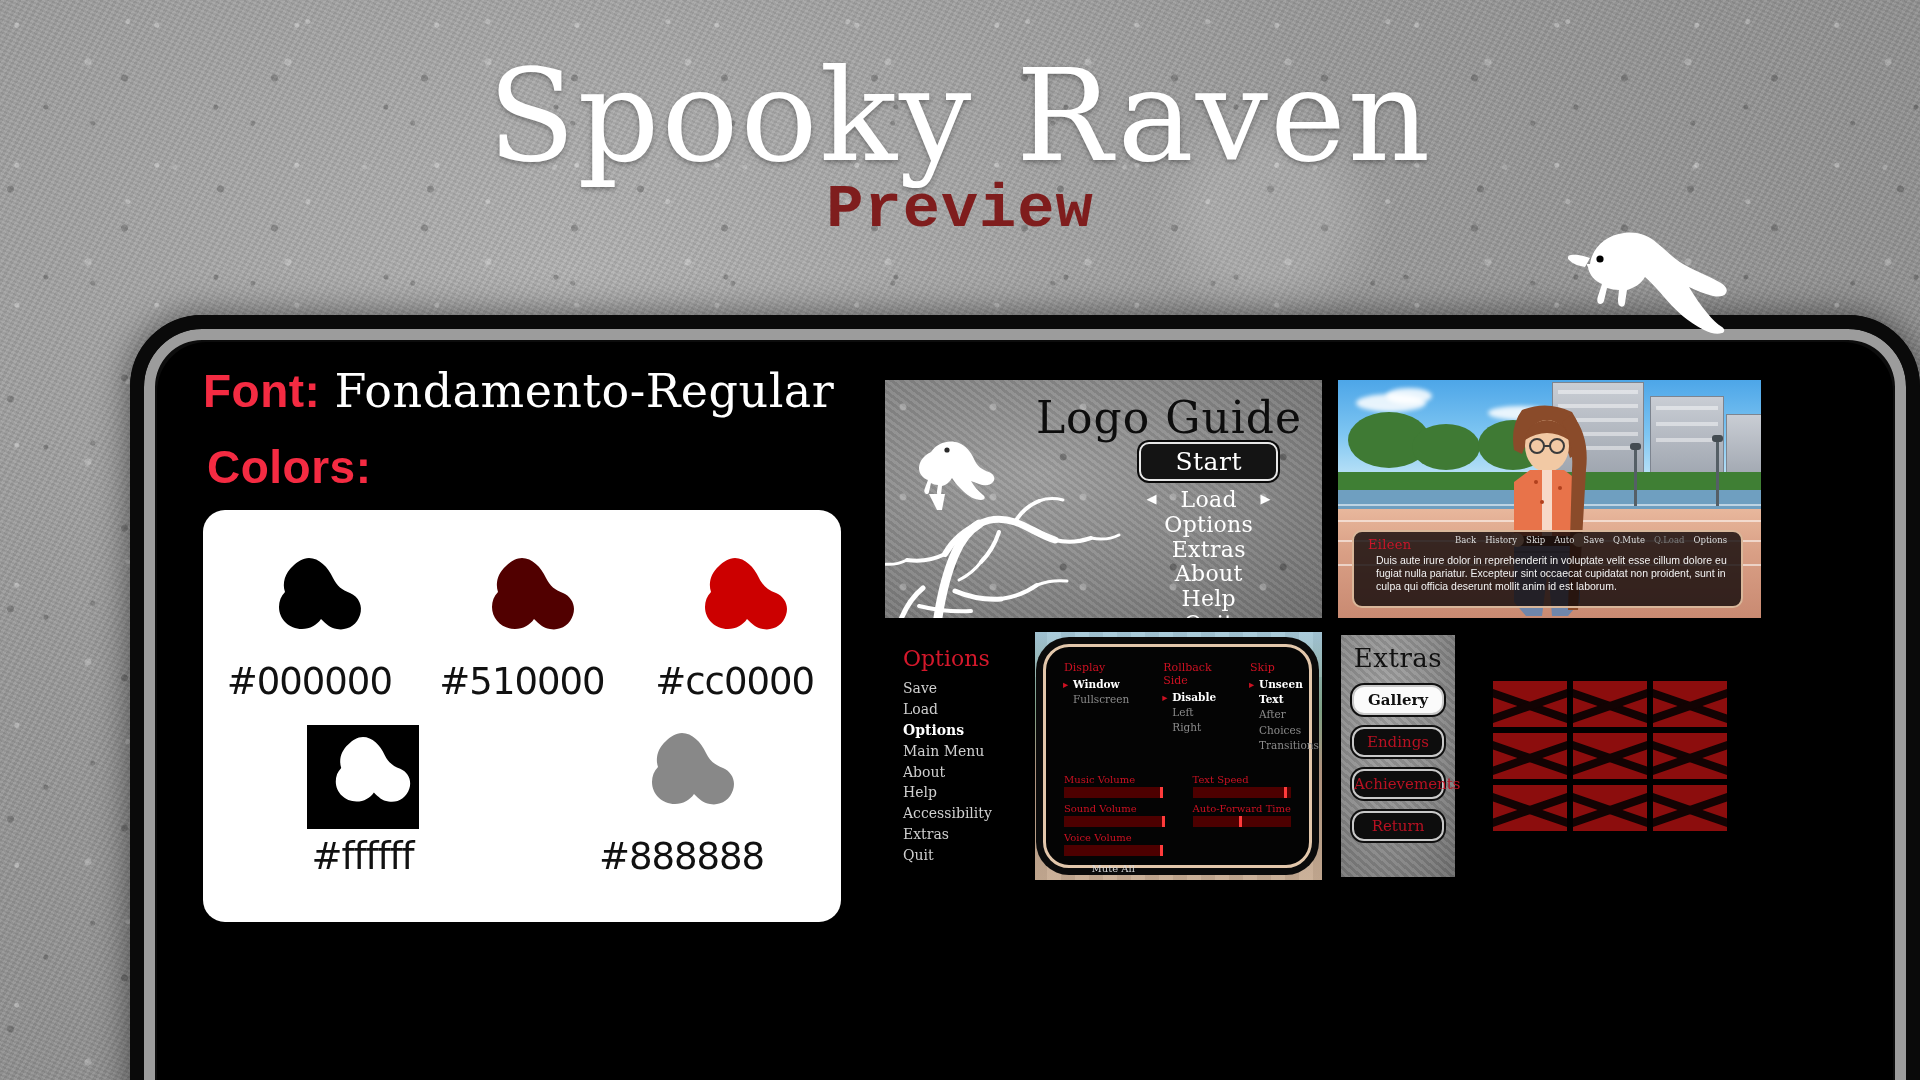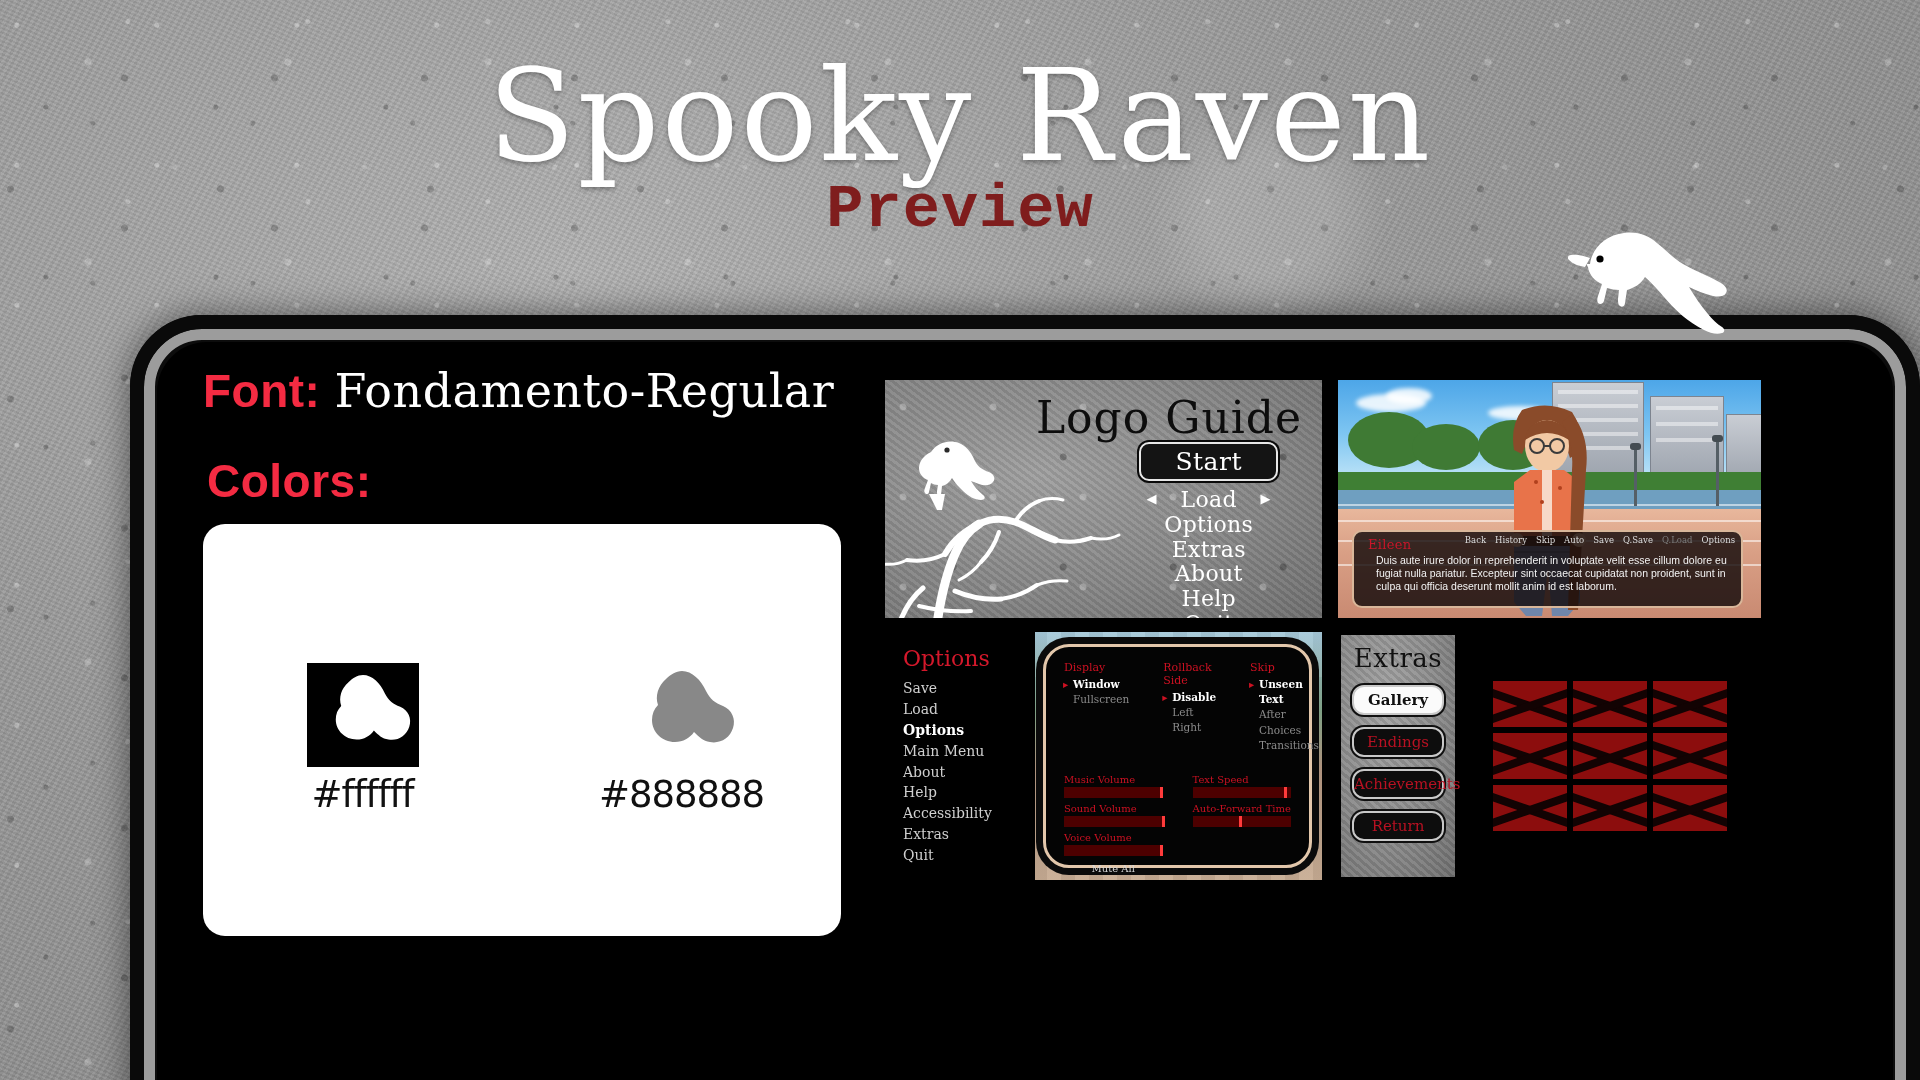--- a/index.html
+++ b/index.html
@@ -85,21 +85,21 @@
   .left-col{ position:absolute; left:38px; top:22px; width:660px; }
   .font-line{ display:flex; align-items:baseline; gap:14px; padding-left:8px; }
   .lbl-red{
     color:#f42b42; font-family:"Liberation Sans", sans-serif;
     font-size:46px; font-weight:600; letter-spacing:.5px;
   }
   .font-value{
     color:#ffffff; font-family:"DejaVu Serif", serif;
     font-size:46px; font-weight:400; letter-spacing:.5px;
   }
-  .colors-label{ padding-left:12px; margin-top:36px; }
+  .colors-label{ padding-left:12px; margin-top:22px; }
 
   .swatch-card{
     margin-top:16px; margin-left:8px;
     width:638px; height:412px;
     background:#ffffff; border-radius:22px;
     display:flex; flex-direction:column;
     justify-content:center; align-items:center;
     padding:10px 0 14px;
   }
   .swatch-row{ display:flex; width:100%; justify-content:space-around; }
@@ -180,21 +180,21 @@
     padding:5px 12px 6px 14px;
   }
   .speaker{
     font-family:"DejaVu Serif", serif; color:#c9162a; font-size:13px; letter-spacing:.3px;
   }
   .dialog-text{
     font-family:"Liberation Sans", sans-serif; color:#f2f2f2;
     font-size:10.5px; line-height:1.25; margin-top:2px; padding-left:8px;
   }
   .quickmenu{
-    position:absolute; right:6px; top:3px; display:flex; gap:9px;
+    position:absolute; right:14px; top:3px; display:flex; gap:9px;
     font-family:"DejaVu Serif", serif; font-size:8.5px; color:#ddd;
   }
   .quickmenu .dim{ color:#7d7d7d; }
 
   
   .shot-options{ background:#000; }
   .opt-bg{
     position:absolute; left:148px; top:0; right:0; bottom:0;
     background:linear-gradient(#9cc3d6 0%,#86a98c 32%,#b79a84 55%,#c8ad94 100%);
   }
@@ -283,20 +283,50 @@
     <div class="left-col">
 
       <div class="font-line">
         <span class="lbl-red">Font:</span>
         <span class="font-value">Fondamento-Regular</span>
       </div>
 
       <div class="lbl-red colors-label">Colors:</div>
 
       <div class="swatch-card">
+        <div class="swatch-row">
+
+          <div class="swatch-cell">
+            <div class="blob-wrap">
+              <svg width="108" height="96" viewBox="0 0 108 96">
+                  <path d="M54 4c10 0 19 9 24 20 4 8 9 12 17 15 9 4 13 13 10 22-3 10-13 16-23 14-7-1-11-5-16-10-4 6-11 10-19 10-13 0-23-10-23-22 0-6 2-11 6-15-3-9 0-19 8-26 4-4 10-8 16-8z" fill="#000000"></path>
+                </svg>
+            </div>
+            <div class="swatch-hex">#000000</div>
+          </div>
+
+          <div class="swatch-cell">
+            <div class="blob-wrap">
+              <svg width="108" height="96" viewBox="0 0 108 96">
+                  <path d="M54 4c10 0 19 9 24 20 4 8 9 12 17 15 9 4 13 13 10 22-3 10-13 16-23 14-7-1-11-5-16-10-4 6-11 10-19 10-13 0-23-10-23-22 0-6 2-11 6-15-3-9 0-19 8-26 4-4 10-8 16-8z" fill="#510000"></path>
+                </svg>
+            </div>
+            <div class="swatch-hex">#510000</div>
+          </div>
+
+          <div class="swatch-cell">
+            <div class="blob-wrap">
+              <svg width="108" height="96" viewBox="0 0 108 96">
+                  <path d="M54 4c10 0 19 9 24 20 4 8 9 12 17 15 9 4 13 13 10 22-3 10-13 16-23 14-7-1-11-5-16-10-4 6-11 10-19 10-13 0-23-10-23-22 0-6 2-11 6-15-3-9 0-19 8-26 4-4 10-8 16-8z" fill="#cc0000"></path>
+                </svg>
+            </div>
+            <div class="swatch-hex">#cc0000</div>
+          </div>
+
+        </div>
 
         <div class="swatch-row" style="margin-top:22px;">
 
           <div class="swatch-cell">
             <div class="blob-wrap boxed">
               <svg width="98" height="92" viewBox="0 0 108 96">
                   <path d="M54 4c10 0 19 9 24 20 4 8 9 12 17 15 9 4 13 13 10 22-3 10-13 16-23 14-7-1-11-5-16-10-4 6-11 10-19 10-13 0-23-10-23-22 0-6 2-11 6-15-3-9 0-19 8-26 4-4 10-8 16-8z" fill="#ffffff"></path>
                 </svg>
             </div>
             <div class="swatch-hex">#ffffff</div>
@@ -412,21 +442,21 @@
             <circle cx="95" cy="138" r="7" fill="#f2c9a4"></circle>
           </svg>
 
           <div class="dialogbox">
             <div class="quickmenu">
               <span>Back</span>
               <span>History</span>
               <span>Skip</span>
               <span>Auto</span>
               <span>Save</span>
-              <span>Q.Save</span>
+              <span>Q.Mute</span>
               <span class="dim">Q.Load</span>
               <span>Options</span>
             </div>
             <div class="speaker">Eileen</div>
             <div class="dialog-text">Duis aute irure dolor in reprehenderit in voluptate velit esse cillum dolore eu fugiat nulla pariatur. Excepteur sint occaecat cupidatat non proident, sunt in culpa qui officia deserunt mollit anim id est laborum.</div>
           </div>
         </div>
 
         <div class="shot shot-options">
           <div class="opt-bg"></div>

